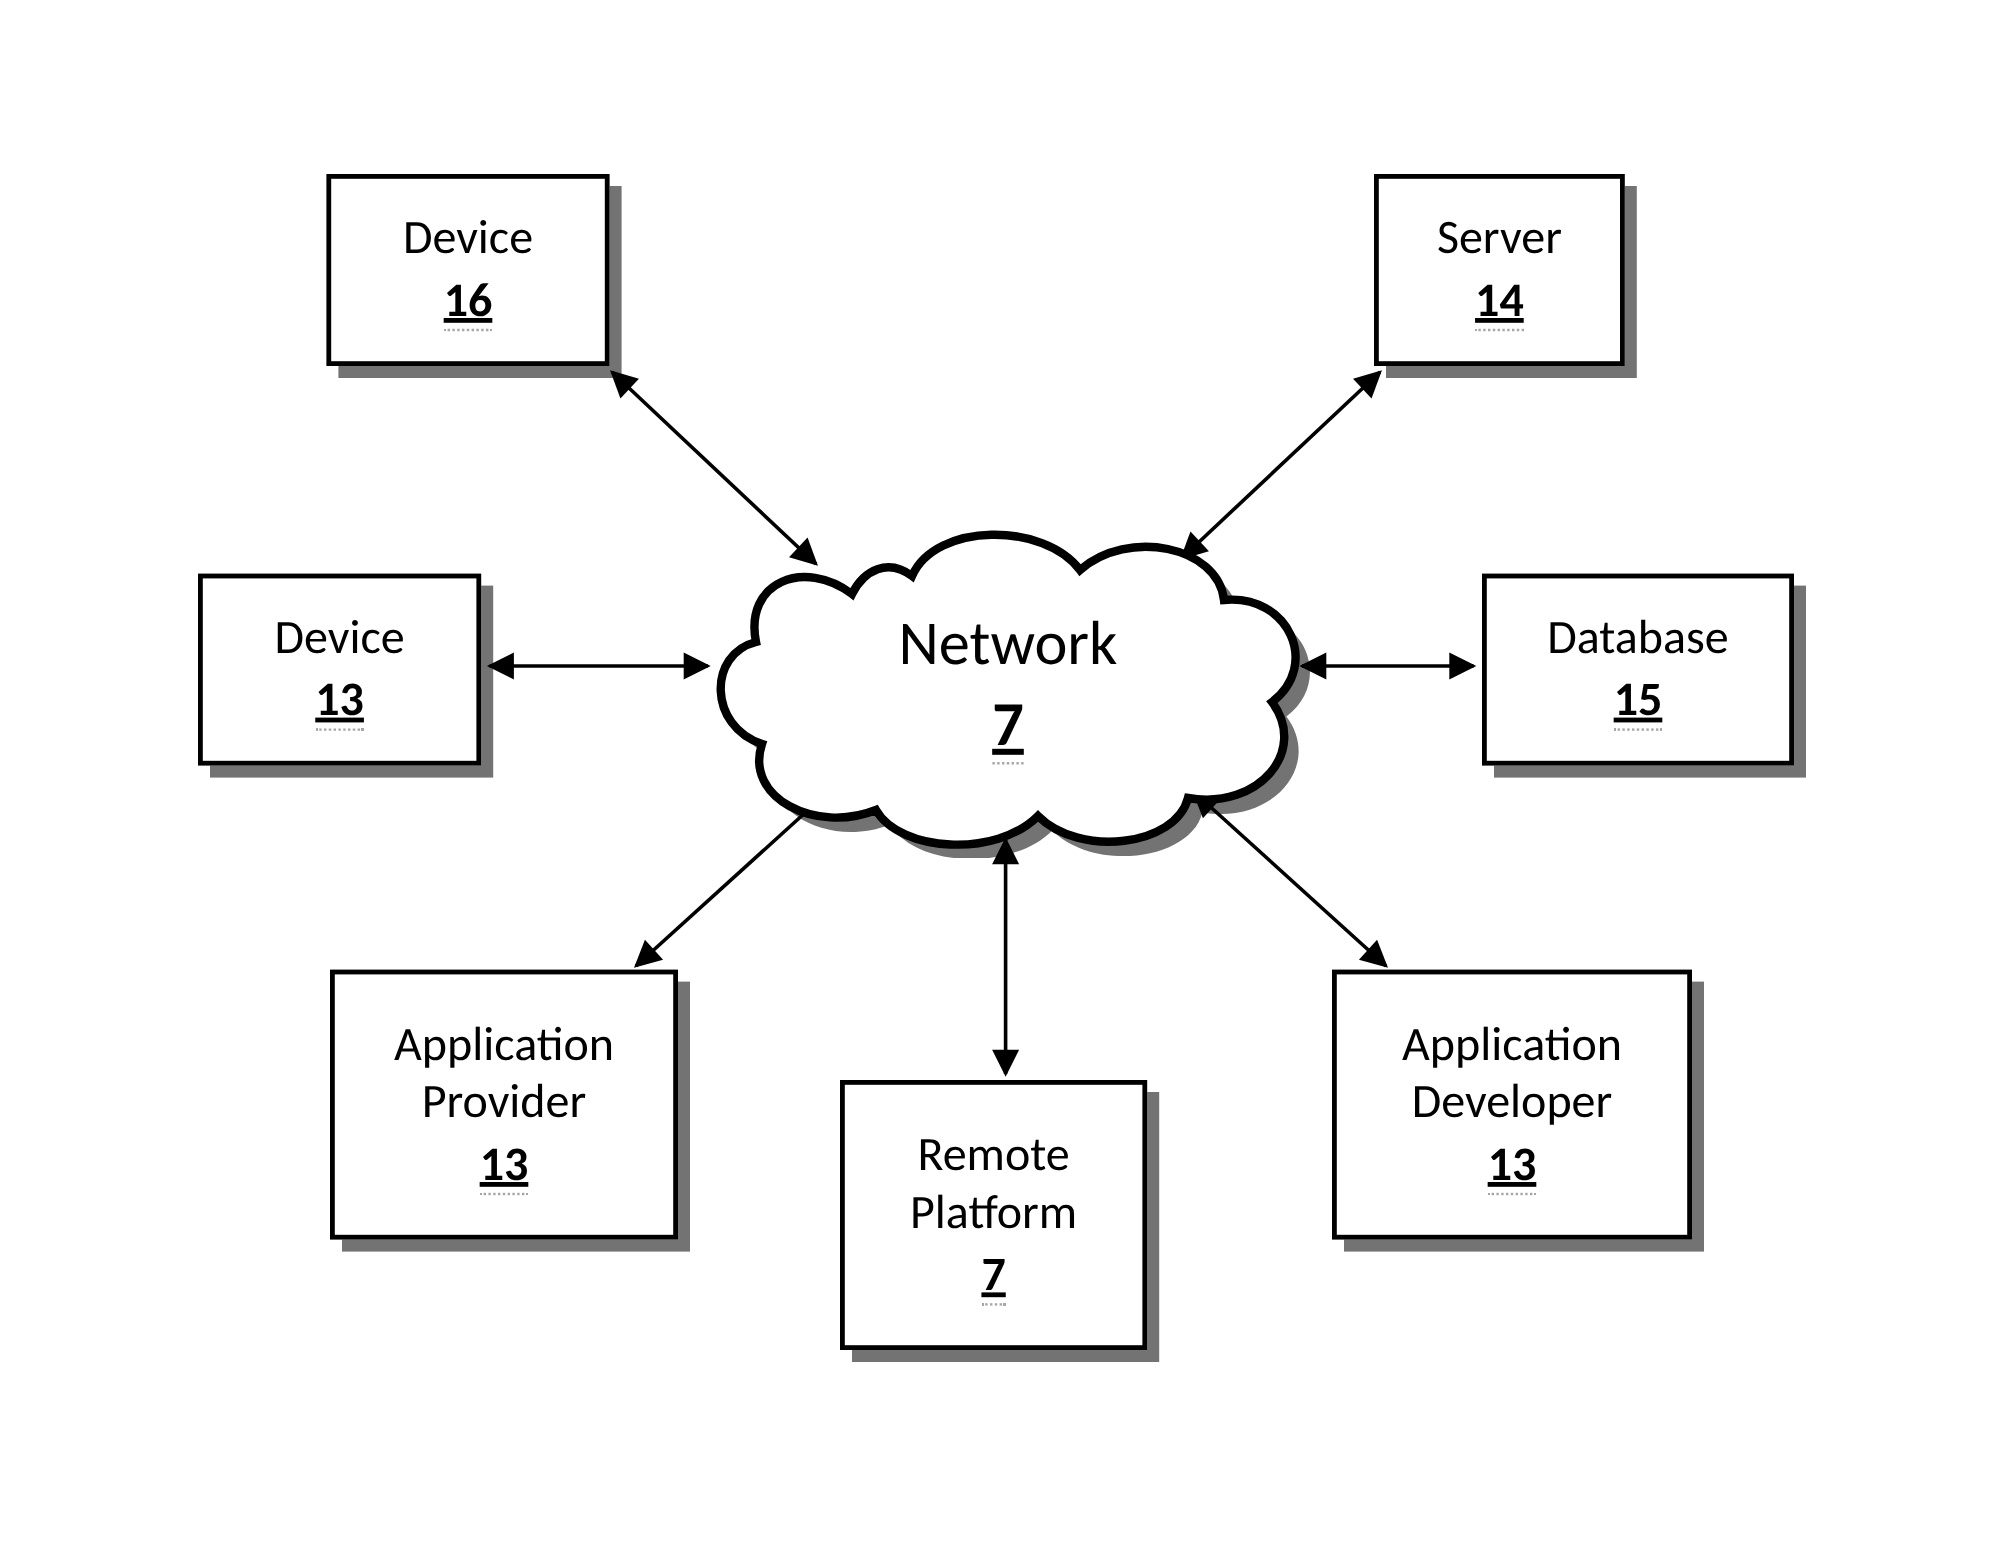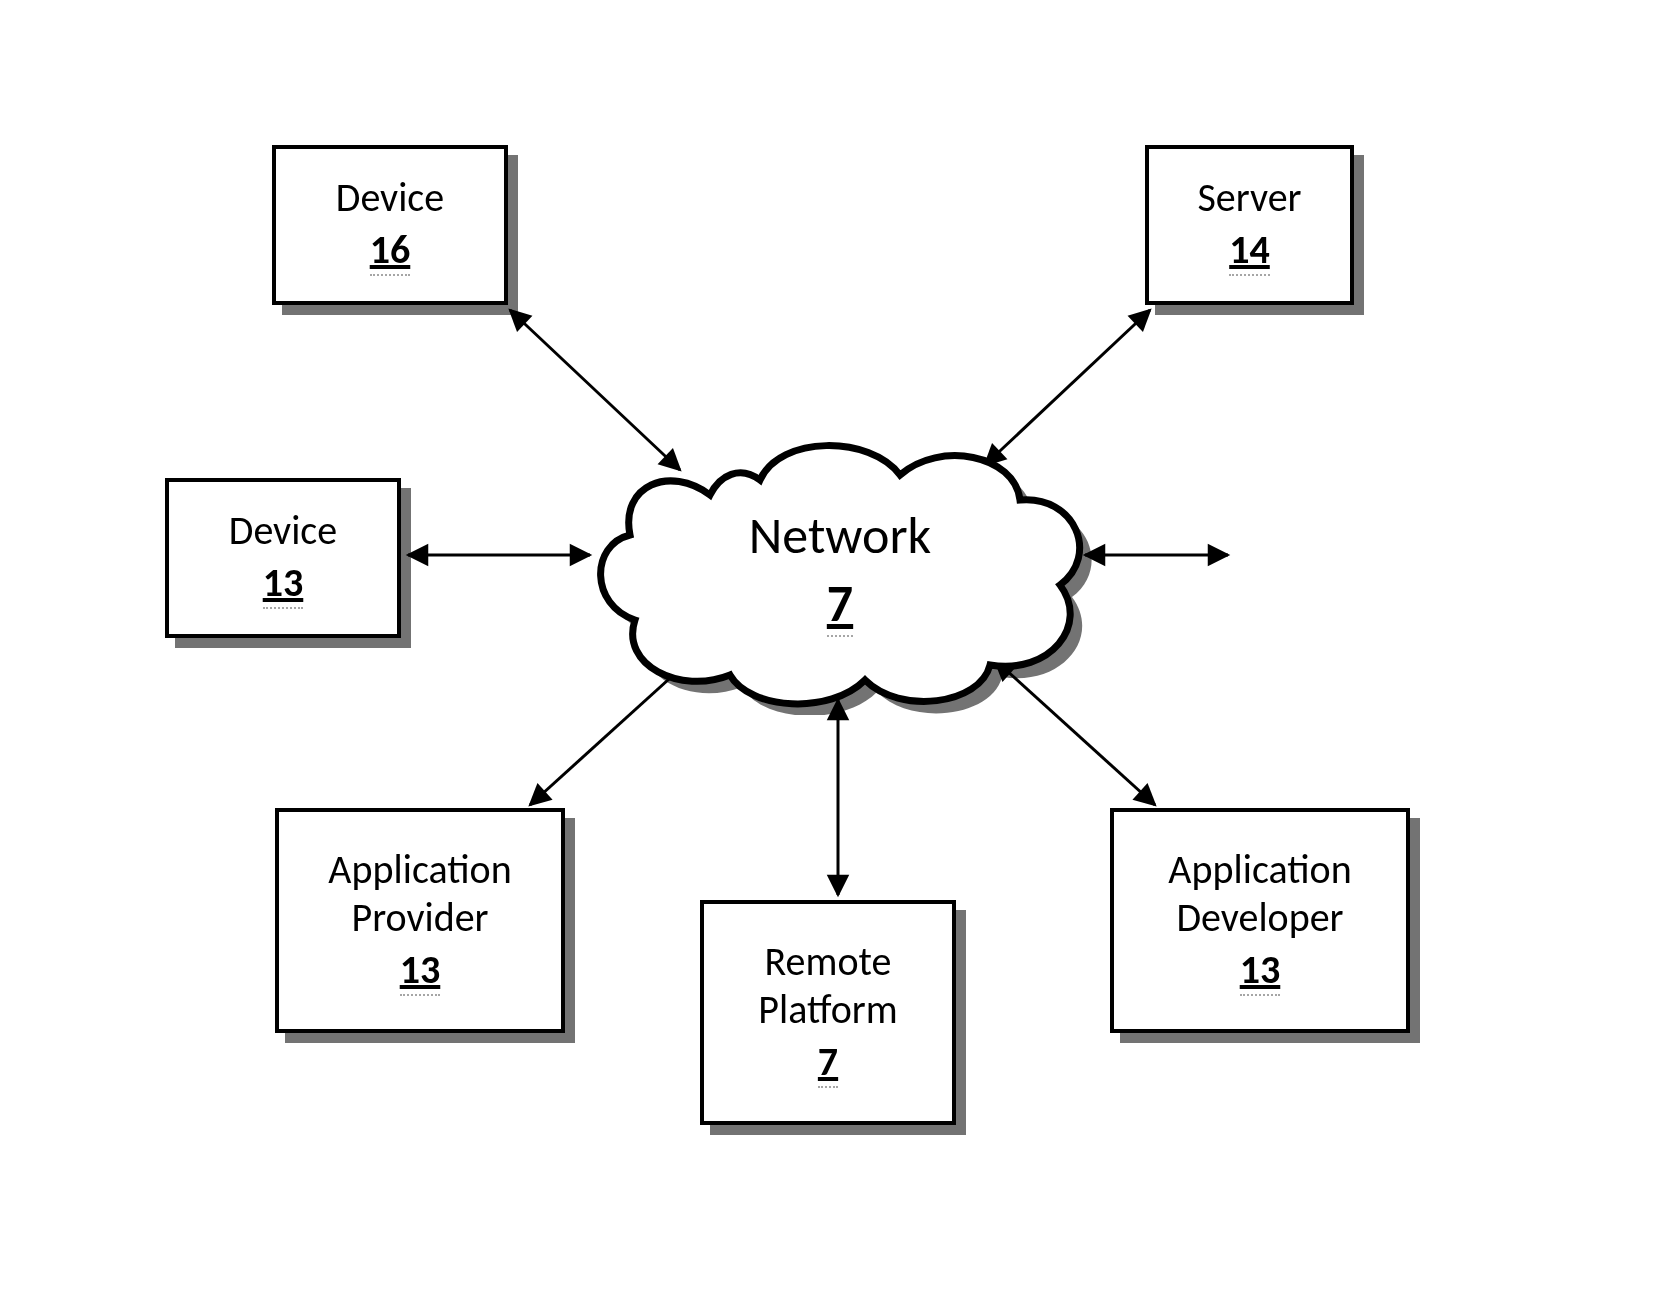--- a/index.html
+++ b/index.html
@@ -133,20 +133,24 @@
   <div class="node" style="left:1145px; top:145px; width:209px; height:160px;">
     <span class="label">Server</span>
     <span class="num">14</span>
   </div>
 
   <div class="node" style="left:165px; top:478px; width:236px; height:160px;">
     <span class="label">Device</span>
     <span class="num">13</span>
   </div>
 
+  <div class="node" style="left:1235px; top:478px; width:260px; height:160px;">
+    <span class="label">Database</span>
+    <span class="num">15</span>
+  </div>
 
   <div class="node" style="left:275px; top:808px; width:290px; height:225px;">
     <span class="label">Application
 Provider</span>
     <span class="num">13</span>
   </div>
 
   <div class="node" style="left:700px; top:900px; width:256px; height:225px;">
     <span class="label">Remote
 Platform</span>

